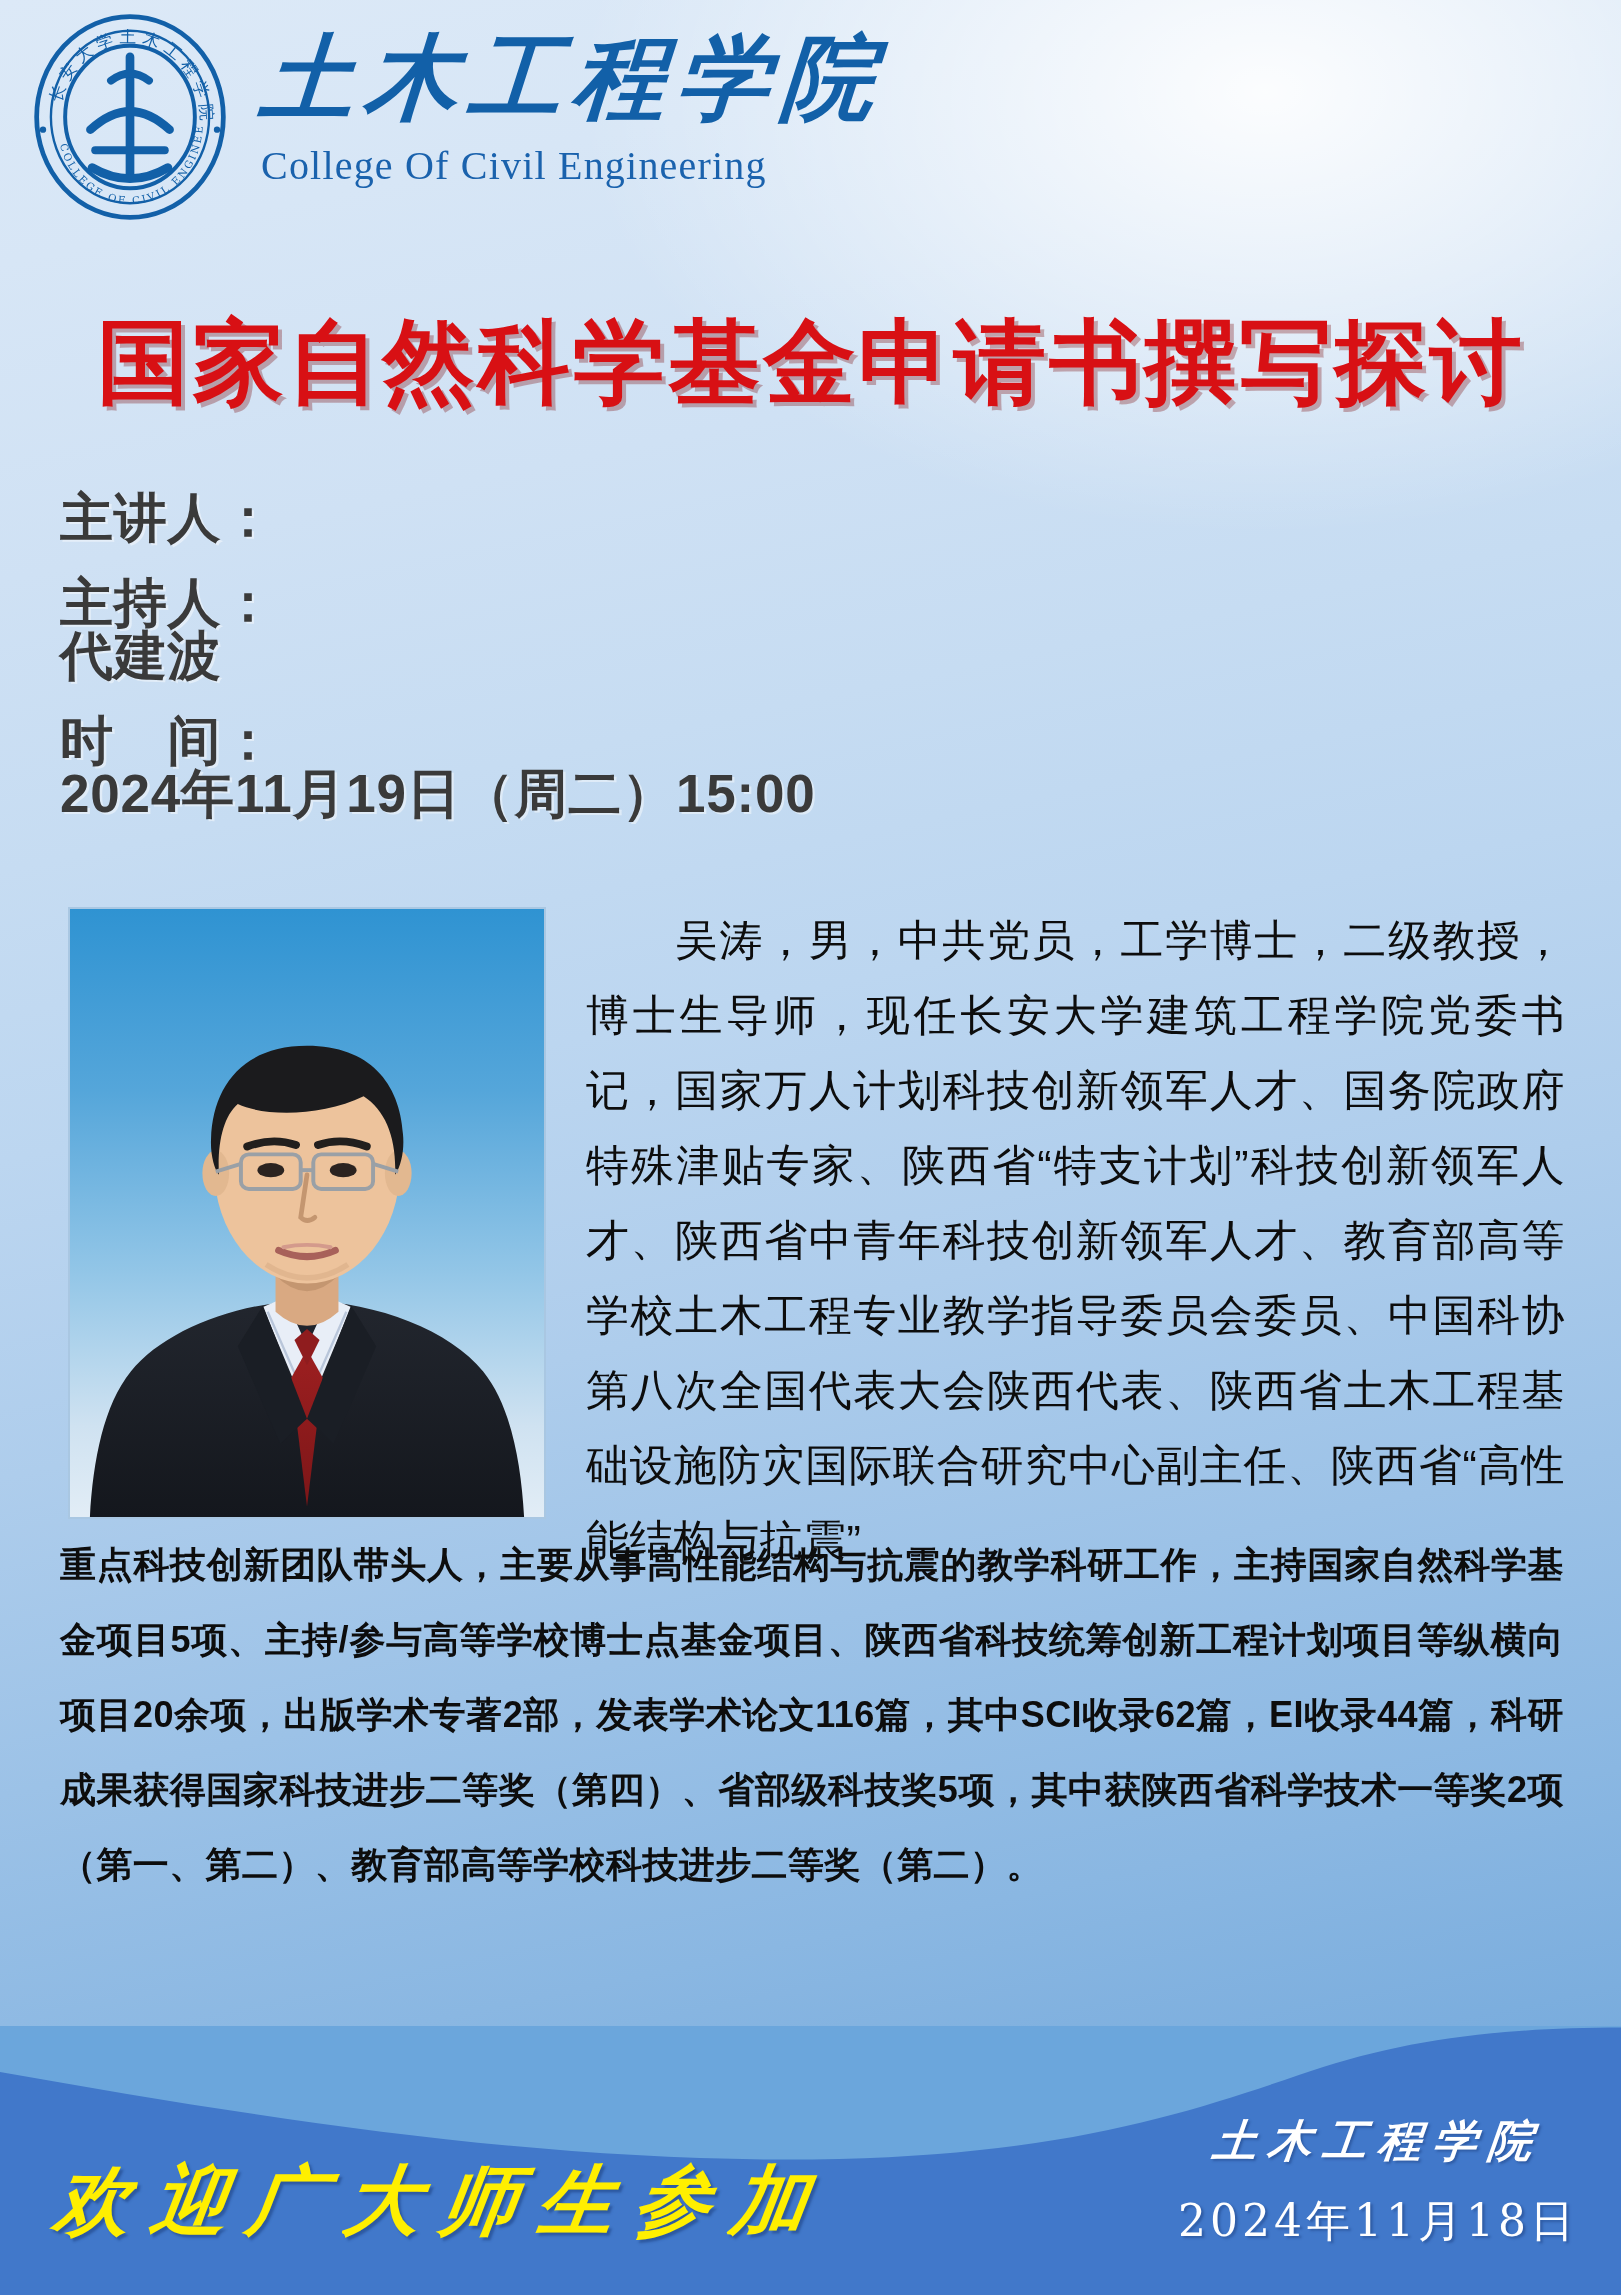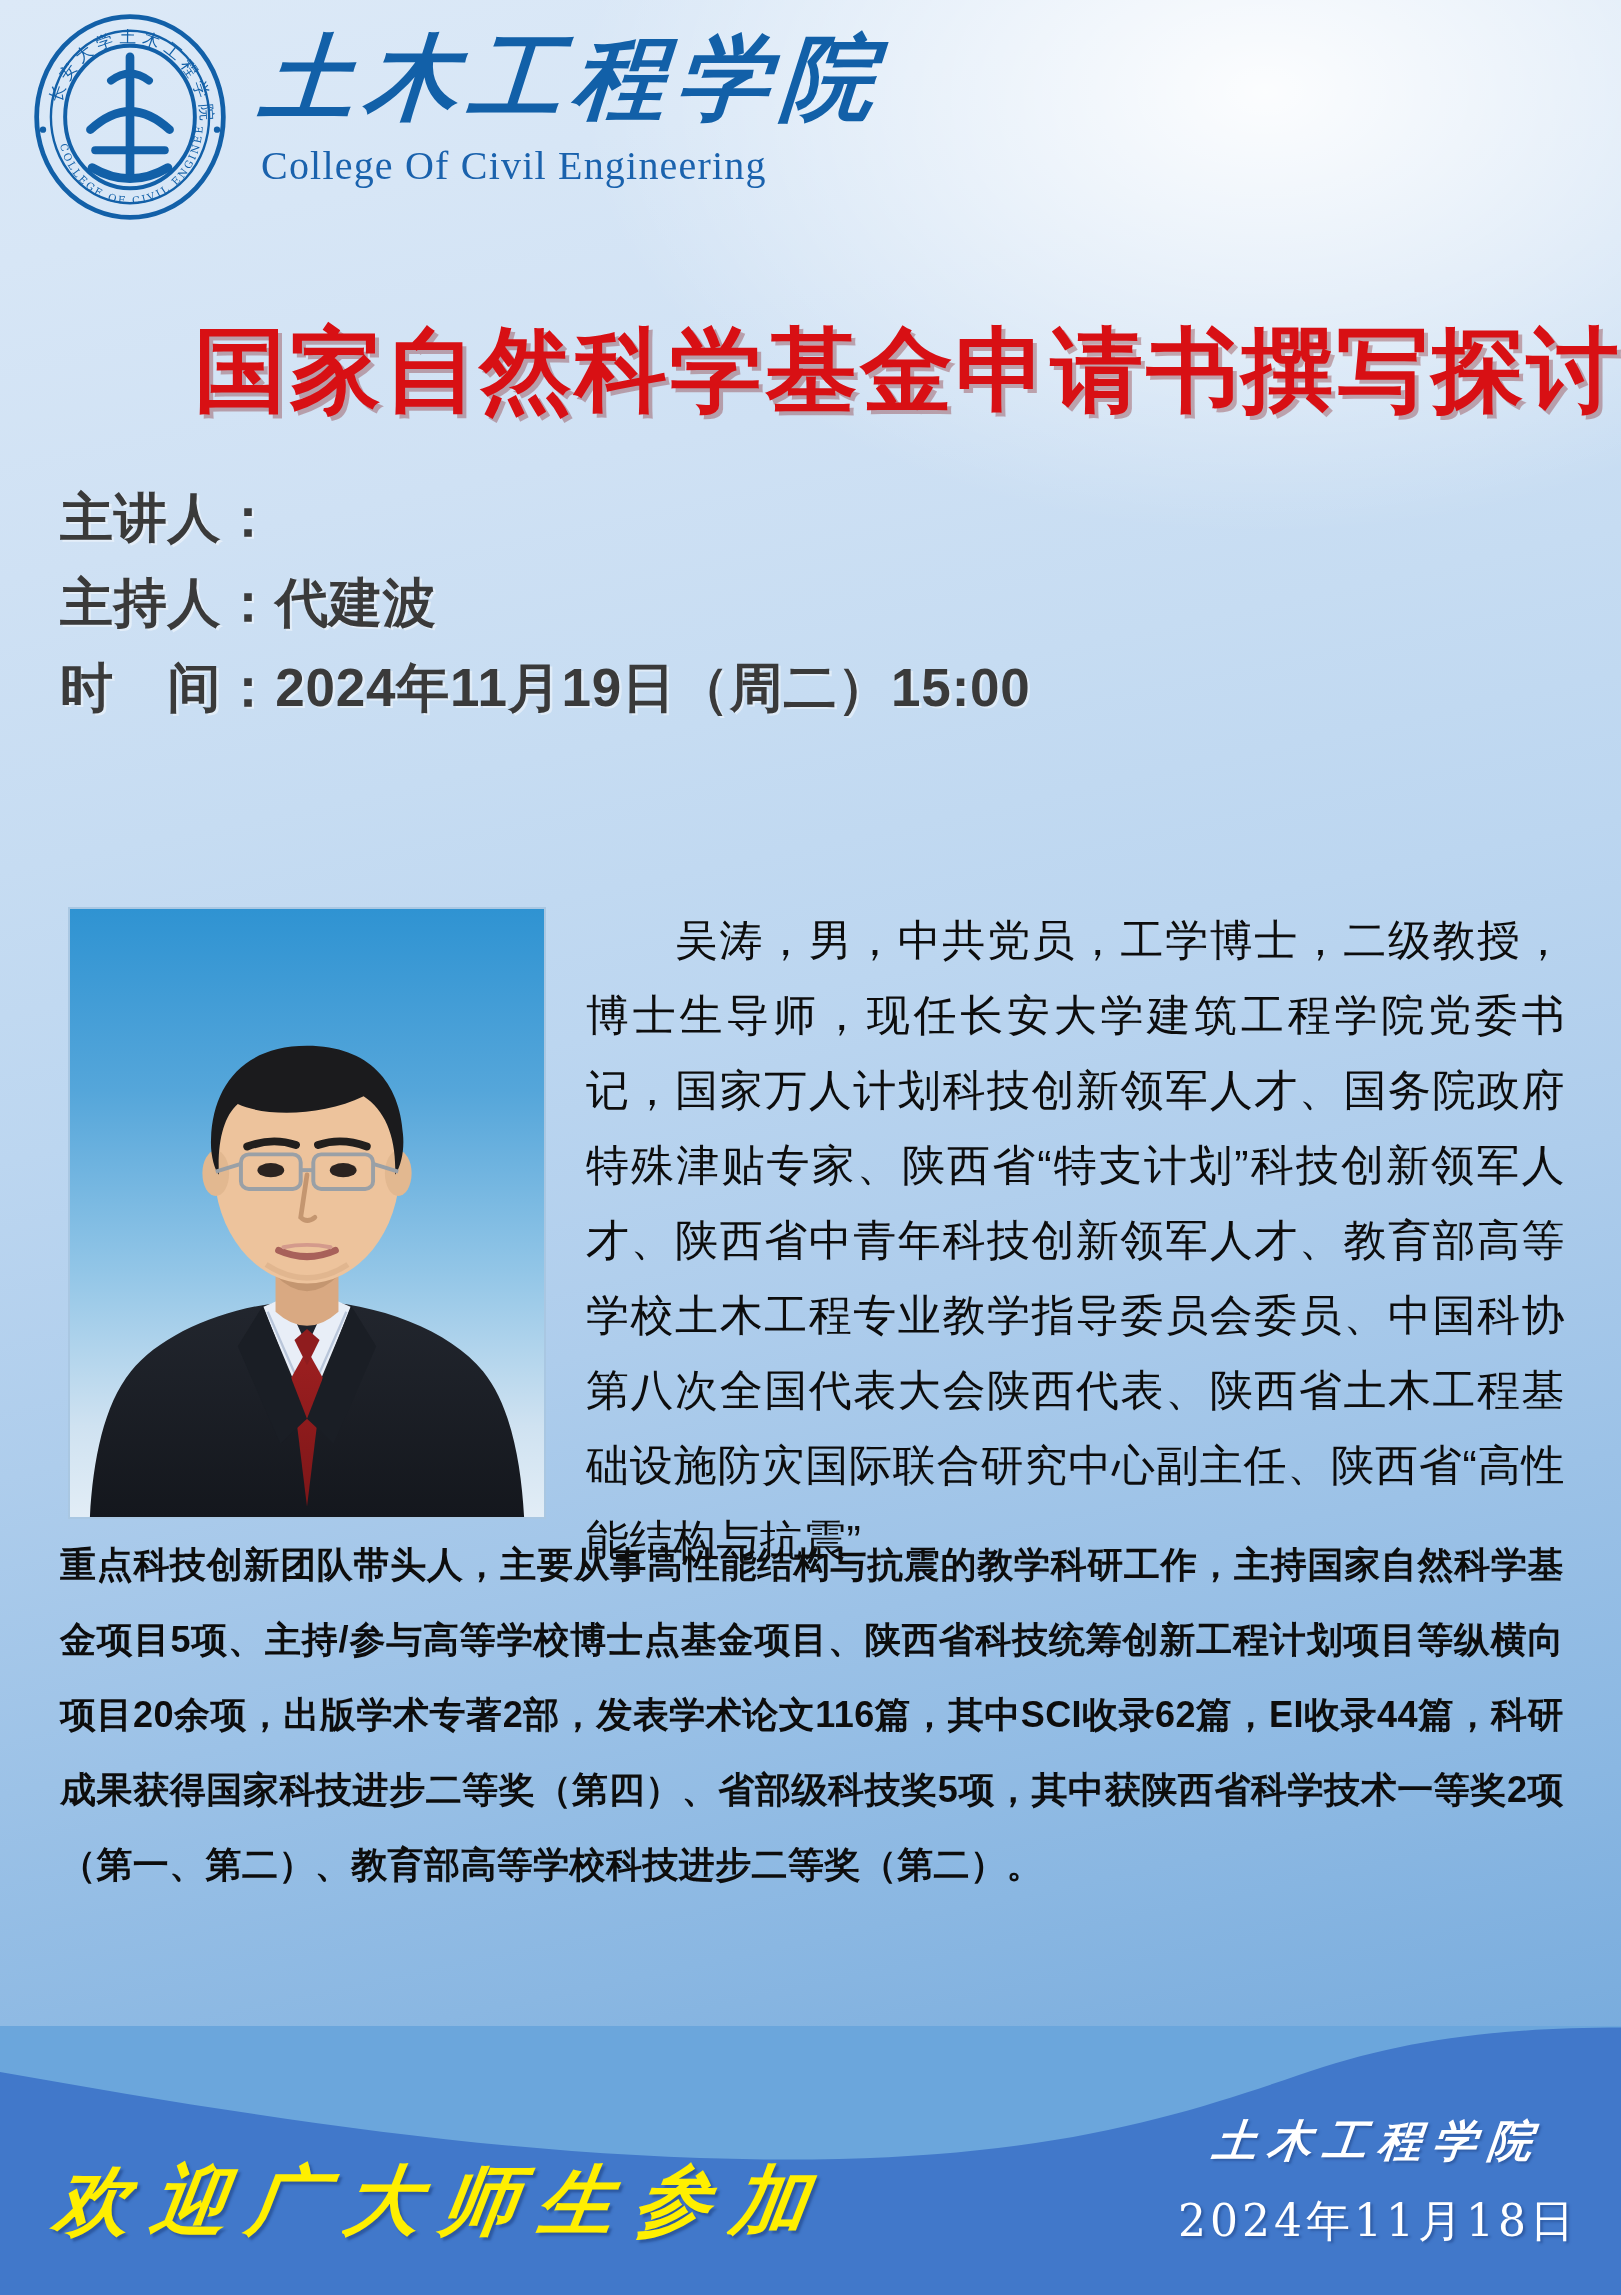--- a/index.html
+++ b/index.html
@@ -65,23 +65,23 @@
     font-size:40px;
     color:#1a62ad;
     letter-spacing:1.2px;
     margin-top:8px;
     white-space:nowrap;
   }
 
   
   .main-title {
     position:absolute;
-    left:0; top:309px;
+    left:0; top:301px;
     width:1622px;
-    text-align:right;
+    text-align:center;
     font-size:92px;
     font-weight:700;
     color:#d81014;
     letter-spacing:3.2px;
     white-space:nowrap;
     text-shadow:4px 4px 0 rgba(120,0,0,0.30);
     font-family:"DejaVu Sans","Liberation Sans",sans-serif;
   }
 
   
@@ -93,20 +93,21 @@
   .info-line {
     display:flex;
     align-items:baseline;
     font-size:53px;
     font-weight:700;
     color:#3a3a3a;
     line-height:1.0;
     margin-bottom:32px;
     white-space:nowrap;
     text-shadow:2.4px 2.4px 0 rgba(255,255,255,0.45);
+    flex-direction:column;
   }
   .info-label { letter-spacing:0.8px; }
   .info-label.spaced { letter-spacing:0.8px; }
   .info-value { letter-spacing:0.8px; }
 
   
   .portrait {
     position:absolute;
     left:68px; top:907px;
     width:478px; height:612px;

